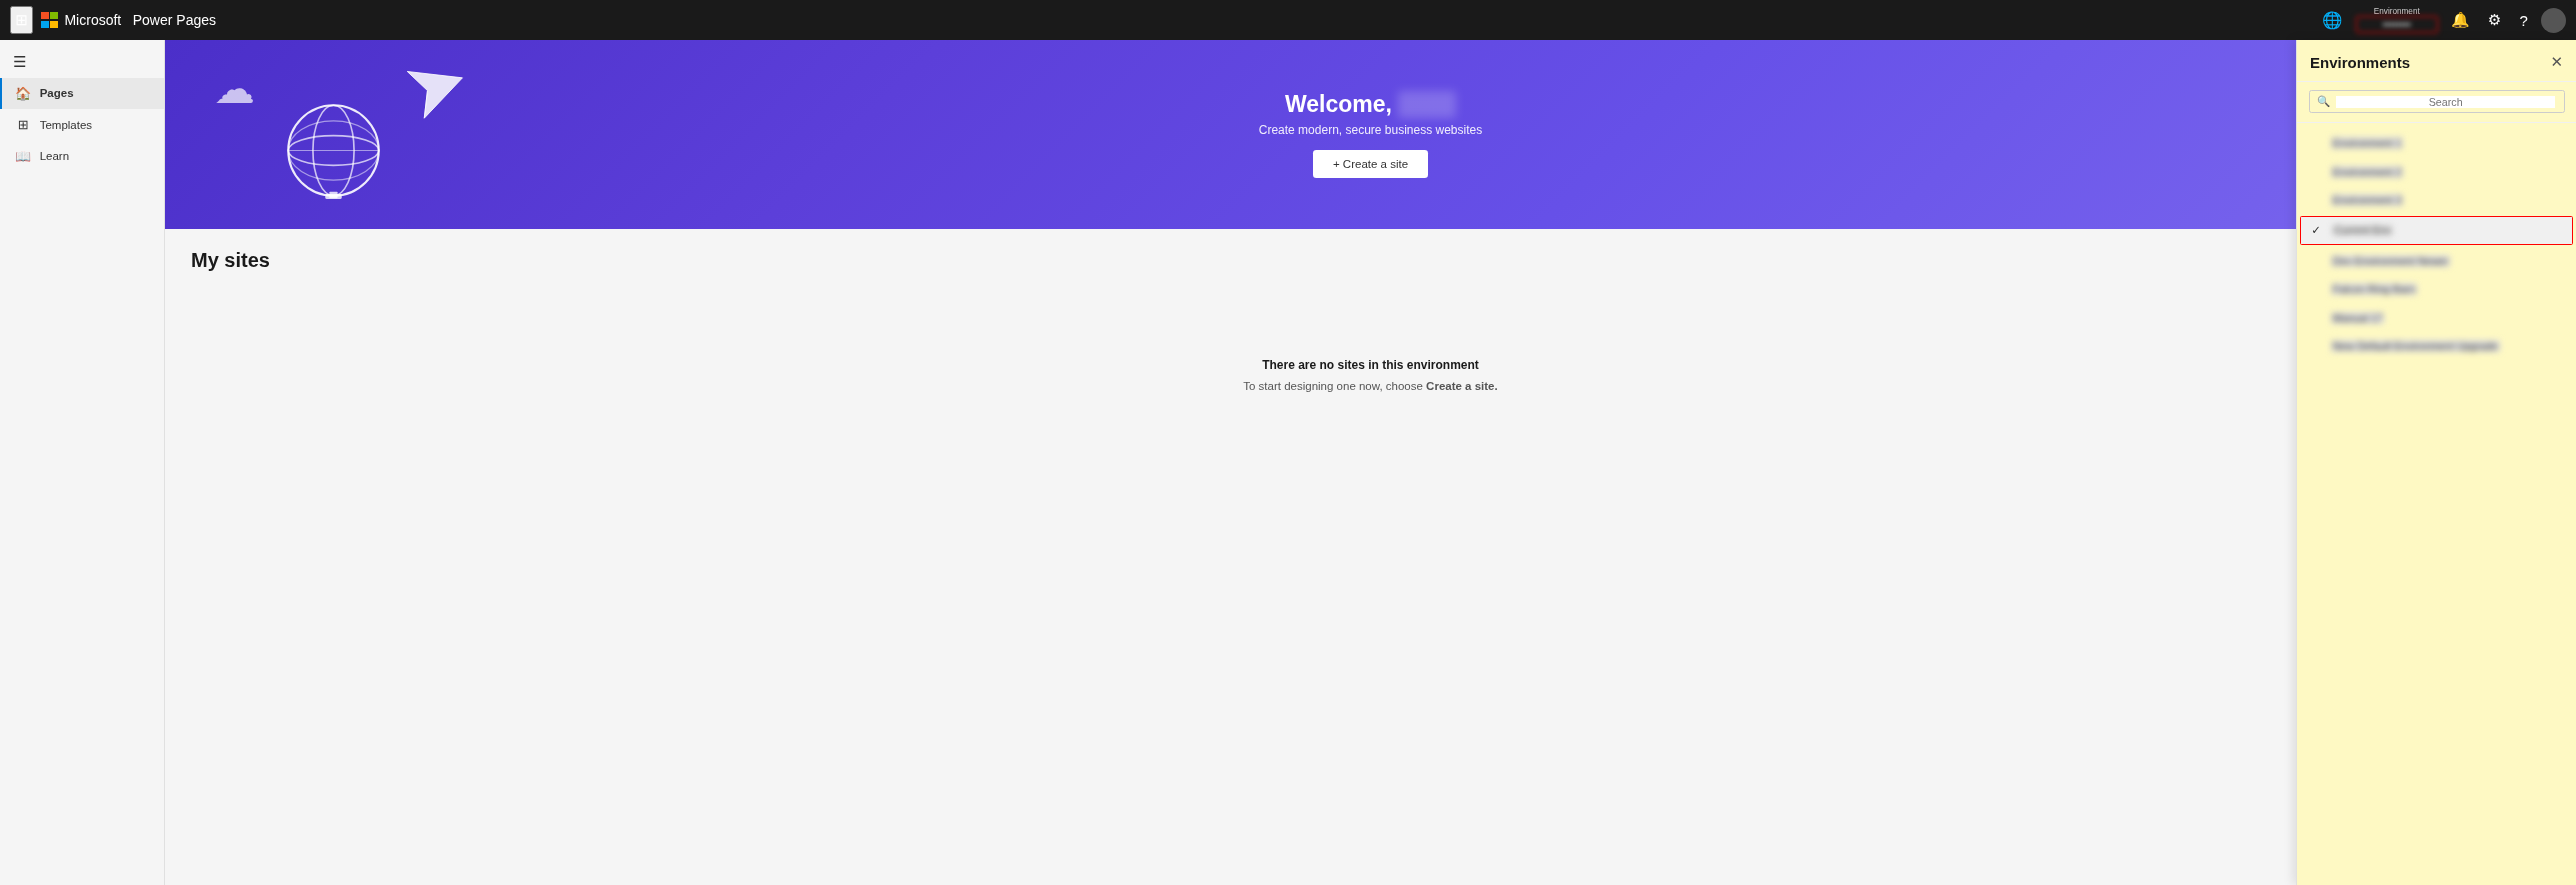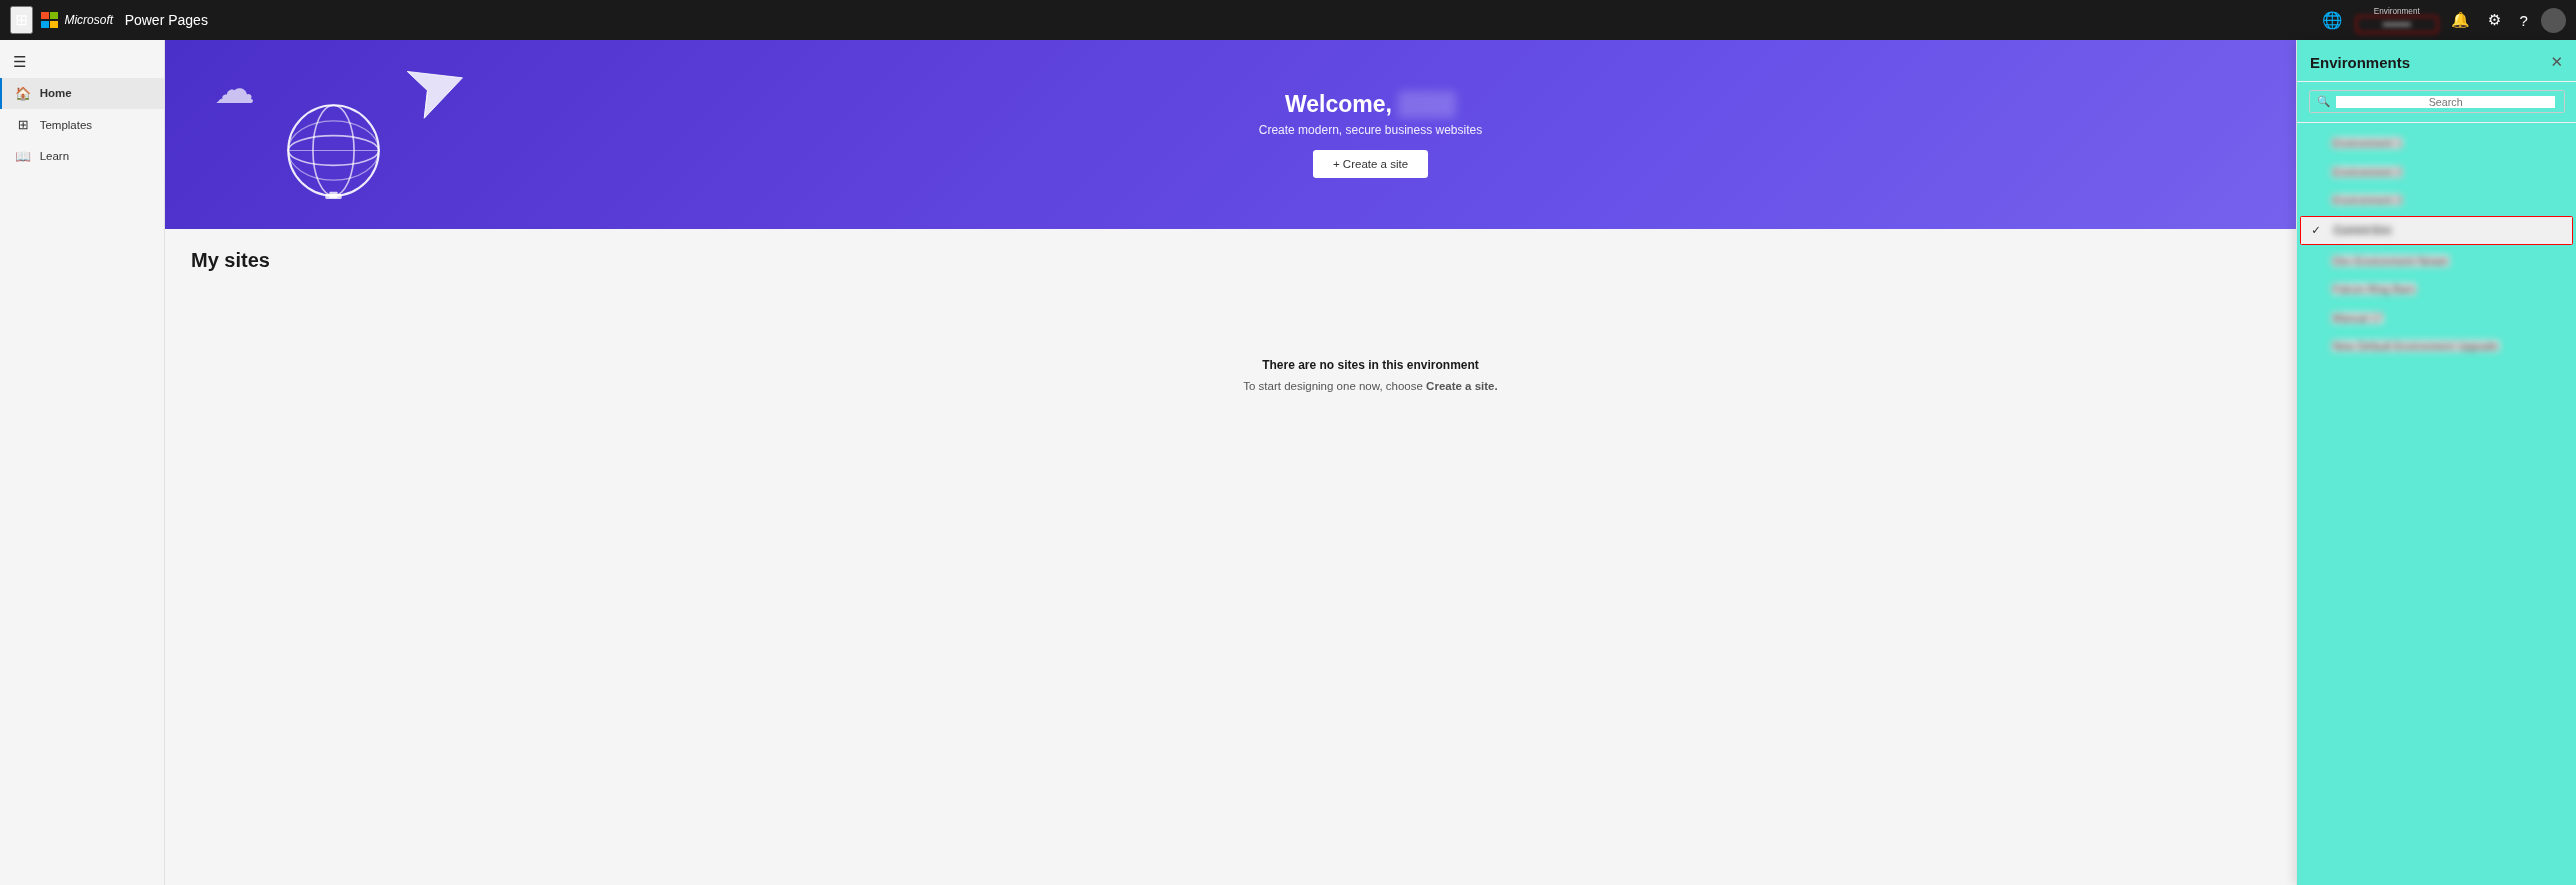--- a/index.html
+++ b/index.html
@@ -35,23 +35,22 @@
       width: 16.5px;
       height: 16.5px;
     }
     .ms-logo span { display: block; }
     .ms-logo span:nth-child(1) { background: #f25022; }
     .ms-logo span:nth-child(2) { background: #7fba00; }
     .ms-logo span:nth-child(3) { background: #00a4ef; }
     .ms-logo span:nth-child(4) { background: #ffb900; }
     .nav-brand {
       color: white;
-      font-size: 12px;
+      font-size: 14px;
       font-weight: 400;
-      font-style: italic;
     }
     .nav-app-name {
       color: white;
       font-size: 14px;
       font-weight: 300;
       margin-left: 3.3px;
     }
     .nav-spacer { flex: 1; }
     .nav-env-section {
       display: flex;
@@ -263,21 +262,21 @@
       font-weight: 700;
     }
 
     
     .env-panel {
       position: fixed;
       top: 40px;
       right: 0;
       width: 280px;
       height: calc(100vh - 40px);
-      background: #5eead4;
+      background: #fef9c3;
       border-left: 0.8px solid #e0e0e0;
       z-index: 200;
       display: flex;
       flex-direction: column;
       box-shadow: -3.3px 0 10px rgba(0,0,0,0.1);
     }
     .env-panel-header {
       display: flex;
       align-items: center;
       justify-content: space-between;
@@ -382,21 +381,21 @@
   <button class="nav-icon-btn">?</button>
   <div class="nav-avatar"></div>
 </nav>
 
 <div class="app-layout">
 
   <aside class="sidebar">
     <div class="sidebar-toggle">☰</div>
     <a class="sidebar-nav-item active">
       <span class="sidebar-icon">🏠</span>
-      <span>Home</span>
+      <span>Pages</span>
     </a>
     <a class="sidebar-nav-item">
       <span class="sidebar-icon">⊞</span>
       <span>Templates</span>
     </a>
     <a class="sidebar-nav-item">
       <span class="sidebar-icon">📖</span>
       <span>Learn</span>
     </a>
   </aside>

